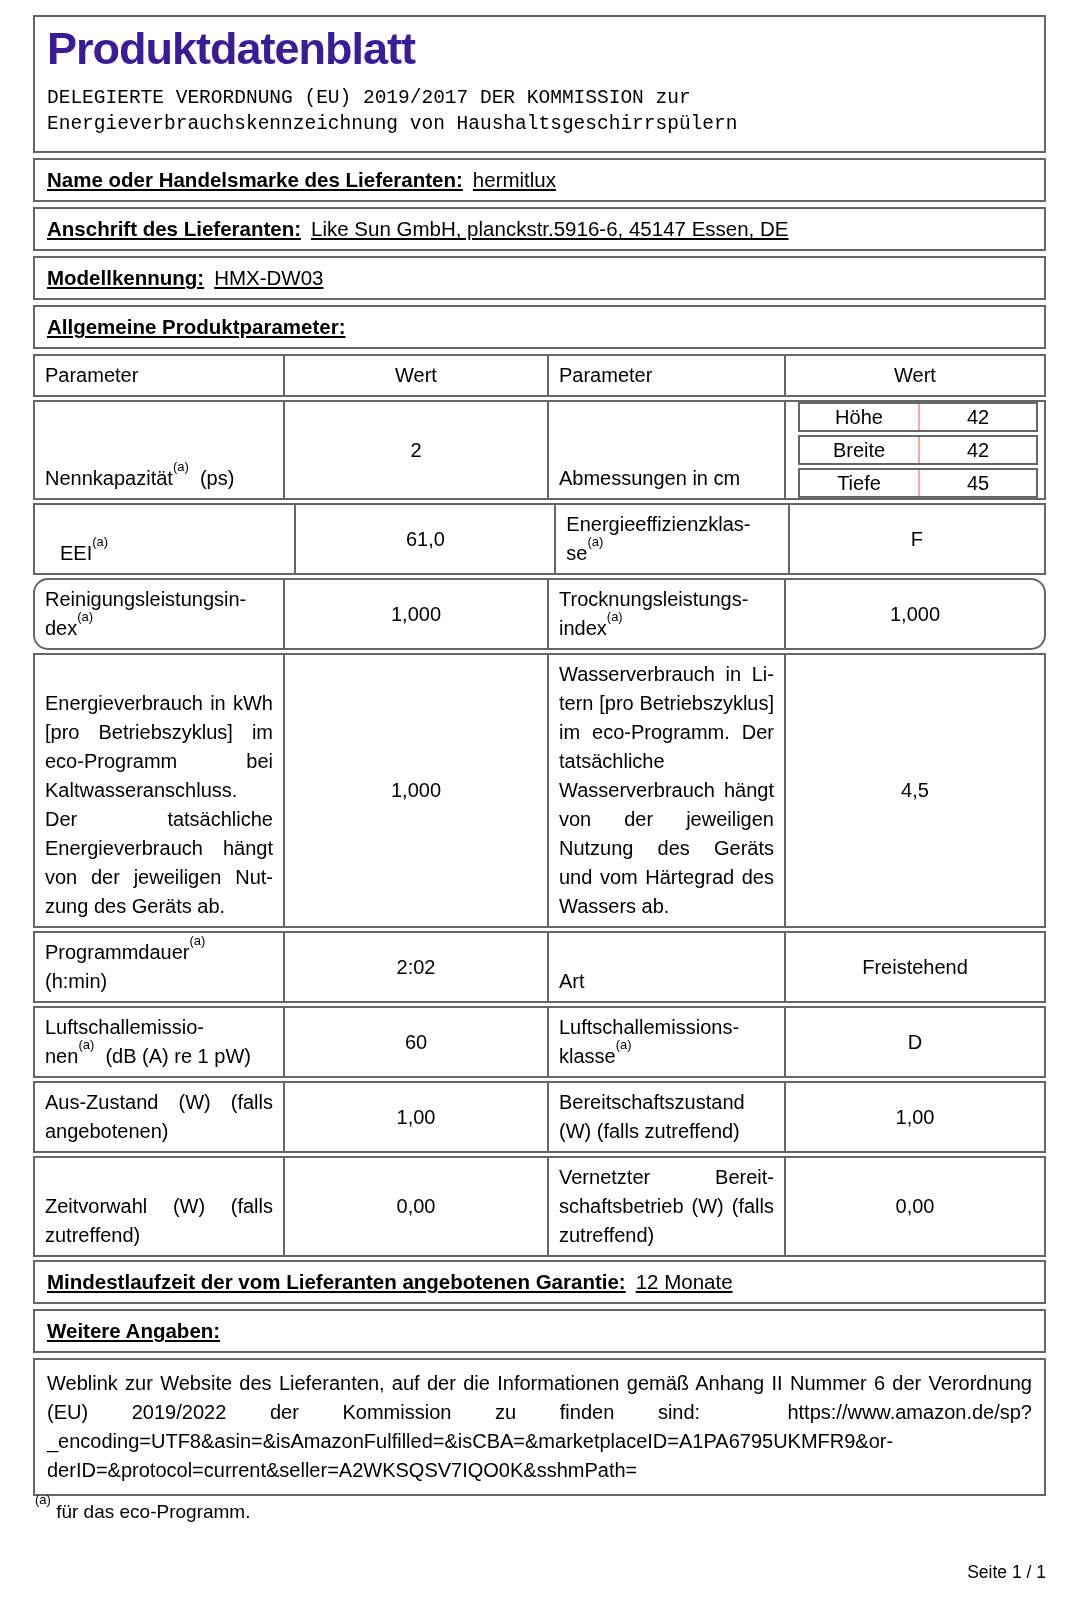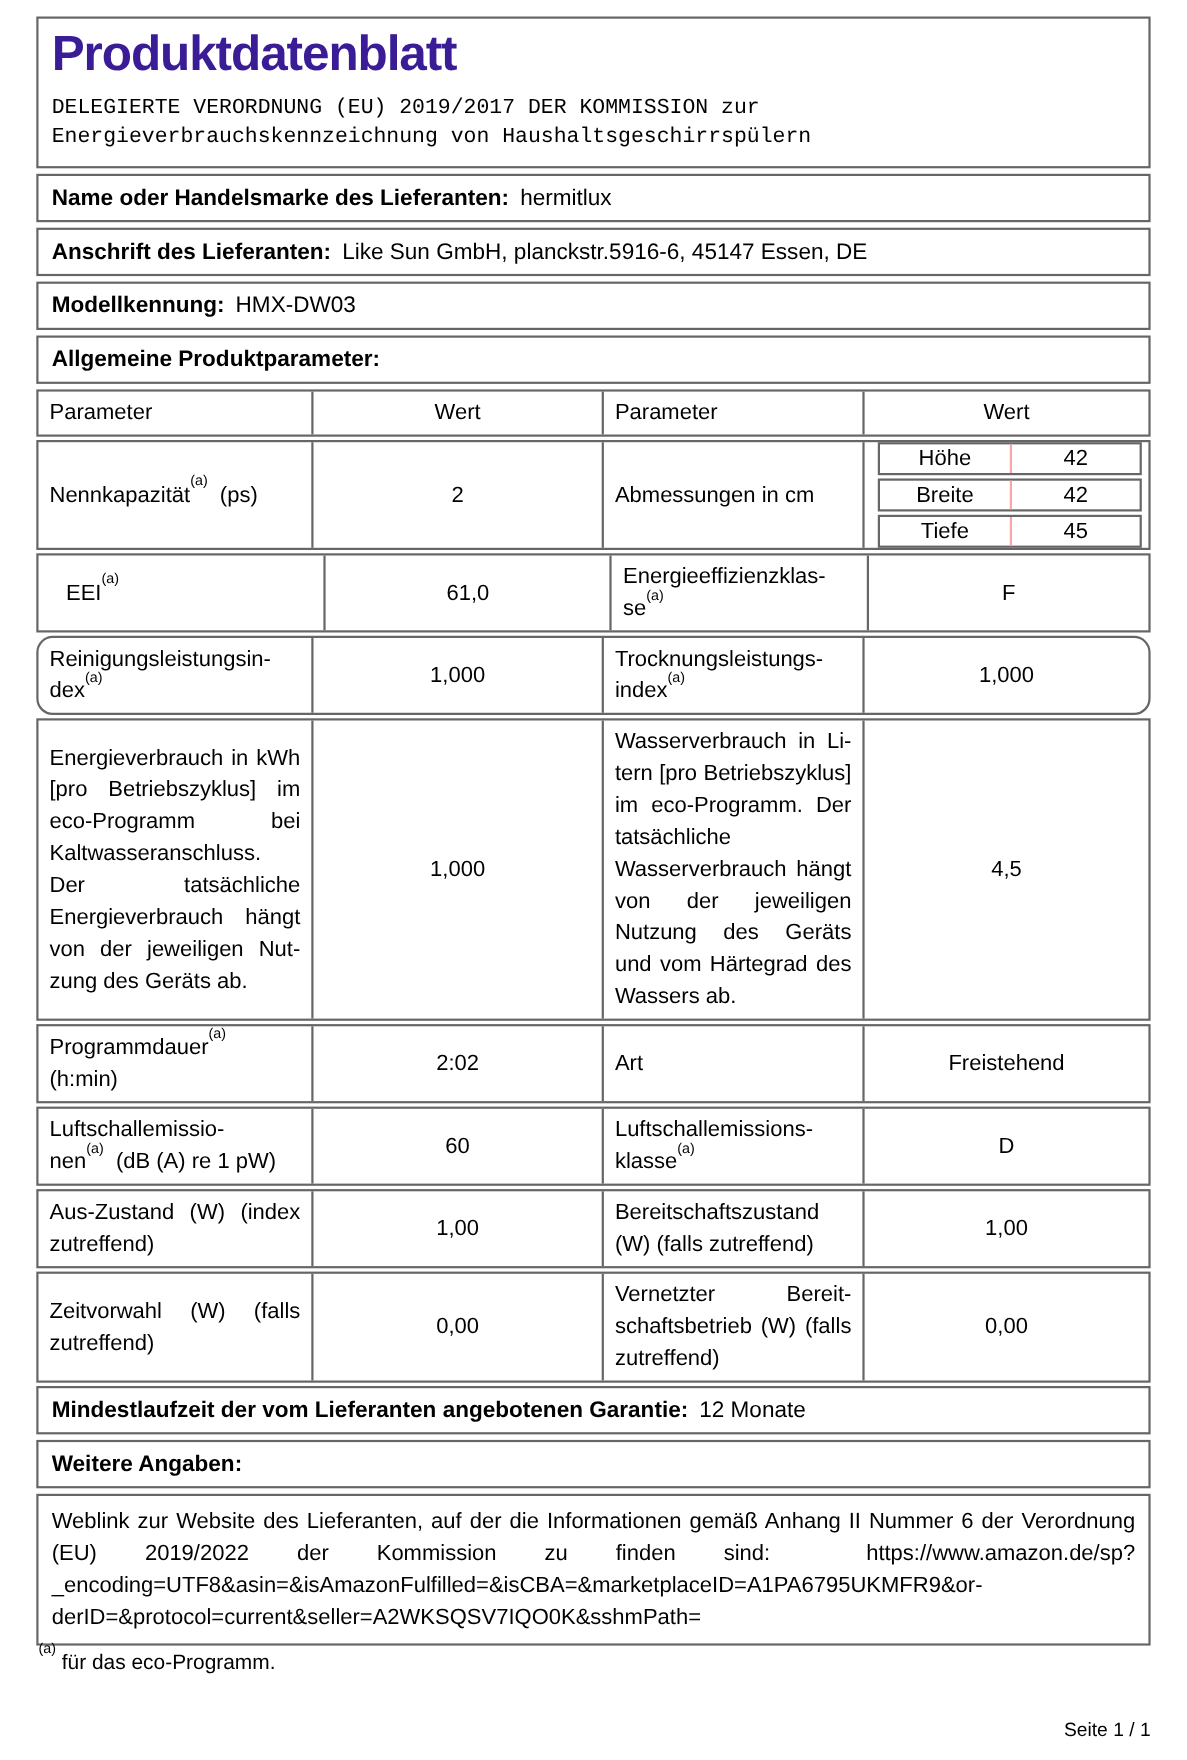--- a/index.html
+++ b/index.html
@@ -16,33 +16,33 @@
 
   
   .title-box { padding:6px 12px 14px 12px; }
   h1 {
     margin:0 0 10px 0; font-size:45px; font-weight:bold;
     color:#3a1d96; letter-spacing:-1px; line-height:1.15;
   }
   .subtitle { font-size:19.5px; line-height:1.35; max-width:960px;font-family:Liberation Mono, monospace; }
 
   
-  .kv-row { display:flex; align-items:center; padding:8px 12px; font-size:20.5px; min-height:42px; }
+  .kv-row { display:flex; align-items:center; padding:8px 12px; font-size:20.5px; min-height:42px;text-decoration:underline; }
   .kv-label { font-weight:bold; white-space:nowrap; }
   .kv-value { margin-left:10px; }
 
   
   .trow { display:flex; border:2px solid #666; margin-bottom:3px; align-items:stretch; }
   .cell { min-height:100%; }
   .c1 { width:248px; }
   .c2 { width:264px; border-left:2px solid #666; }
   .c3 { width:237px; border-left:2px solid #666; }
   .c4 { width:260px; border-left:2px solid #666; }
 
-  .label-cell { display:flex; align-items:center; padding:5px 10px; }
+  .label-cell { display:flex; align-items:flex-end; padding:5px 10px; }
   .ltxt { width:100%; font-size:20px; line-height:1.45; text-align:justify; white-space:pre-line; }
   .value-cell { display:flex; align-items:center; justify-content:center; font-size:20px; text-align:center; padding:4px 6px; }
 
   .hdr .label-cell .ltxt { text-align:left; }
   .hdr { min-height:36px; }
   .rh1 { min-height:100px; }
   .rh2 { min-height:60px;padding-left:15px; }
   .rh3 { min-height:64px;border-radius:15px; }
   .rh5 { min-height:58px; }
   .rh6 { min-height:64px; }
@@ -183,21 +183,21 @@
     <div class="cell c2 value-cell">60</div>
     <div class="cell c3 label-cell">
       <div class="ltxt"><span>Luftschallemissions-
 klasse</span><sup class="fn">(a)</sup></div>
     </div>
     <div class="cell c4 value-cell">D</div>
   </div>
 
   <div class="trow rh7">
     <div class="cell c1 label-cell">
-      <div class="ltxt"><span>Aus-Zustand (W) (index zutreffend)</span></div>
+      <div class="ltxt"><span>Aus-Zustand (W) (falls angebotenen)</span></div>
     </div>
     <div class="cell c2 value-cell">1,00</div>
     <div class="cell c3 label-cell">
       <div class="ltxt"><span>Bereitschaftszustand (W) (falls zutreffend)</span></div>
     </div>
     <div class="cell c4 value-cell">1,00</div>
   </div>
 
   <div class="trow rh8">
     <div class="cell c1 label-cell">

